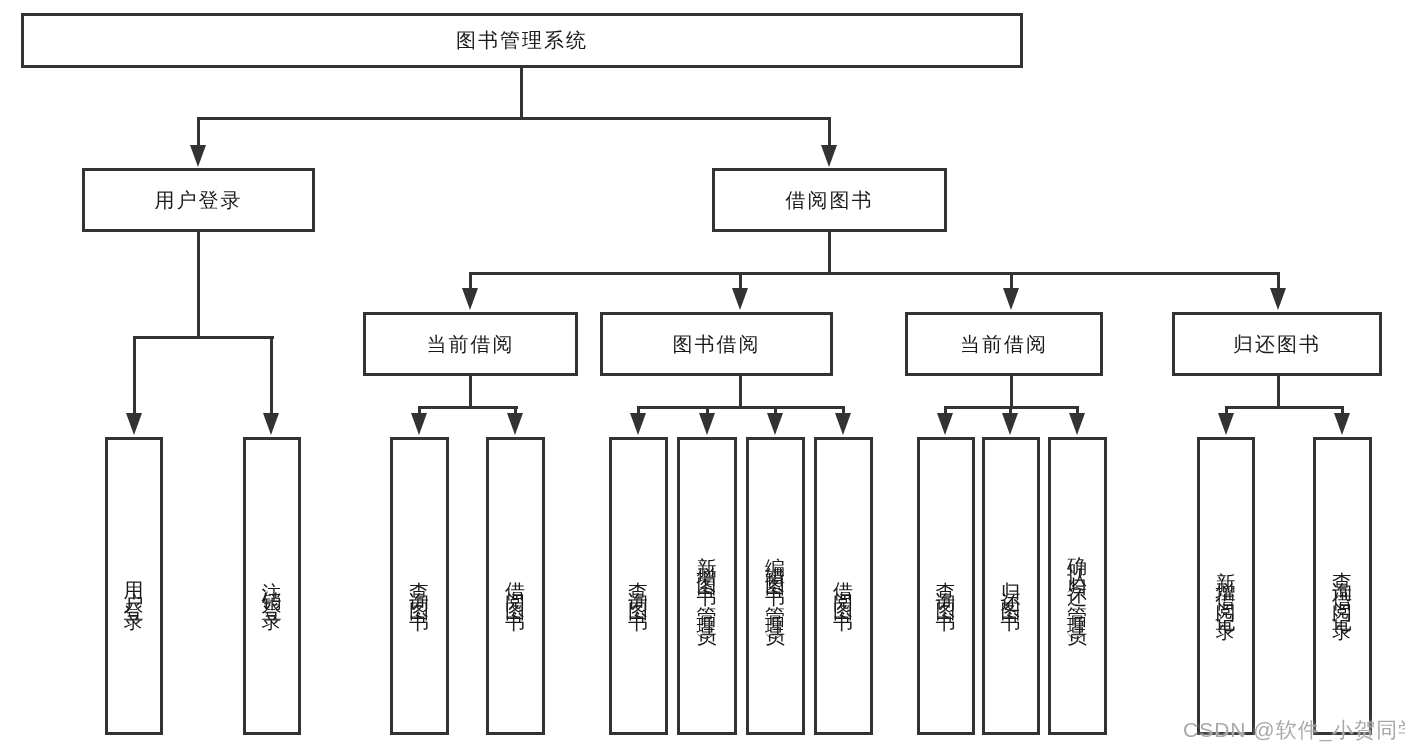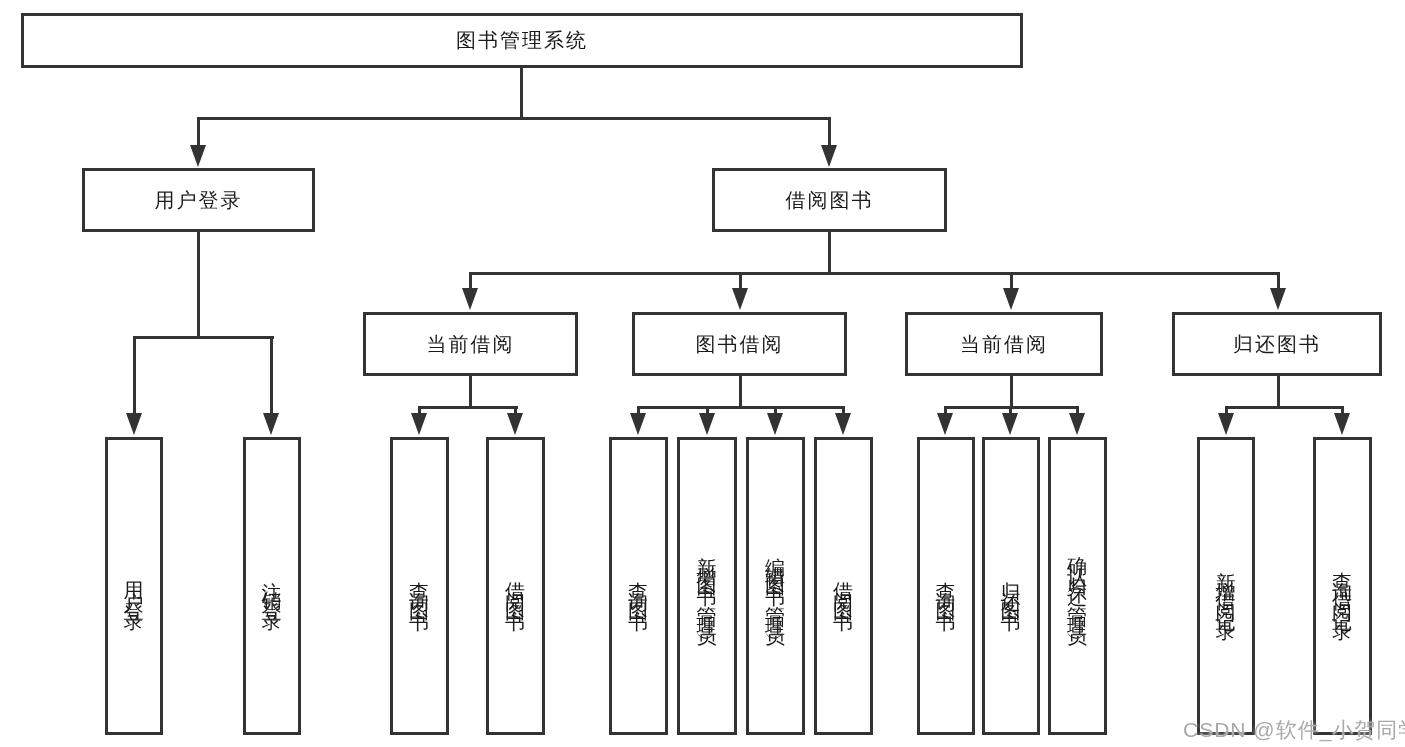--- a/index.html
+++ b/index.html
@@ -99,21 +99,21 @@
   <div class="box" style="left:82px;top:168px;width:233px;height:64px">
     <span class="hlabel">用户登录</span>
   </div>
   <div class="box" style="left:712px;top:168px;width:235px;height:64px">
     <span class="hlabel">借阅图书</span>
   </div>
 
   <div class="box" style="left:363px;top:312px;width:215px;height:64px">
     <span class="hlabel">当前借阅</span>
   </div>
-  <div class="box" style="left:632px;top:312px;width:215px;height:64px">
+  <div class="box" style="left:600px;top:312px;width:233px;height:64px">
     <span class="hlabel">图书借阅</span>
   </div>
   <div class="box" style="left:905px;top:312px;width:198px;height:64px">
     <span class="hlabel">当前借阅</span>
   </div>
   <div class="box" style="left:1172px;top:312px;width:210px;height:64px">
     <span class="hlabel">归还图书</span>
   </div>
 
   <div class="box" style="left:105px;top:437px;width:58px;height:298px">

